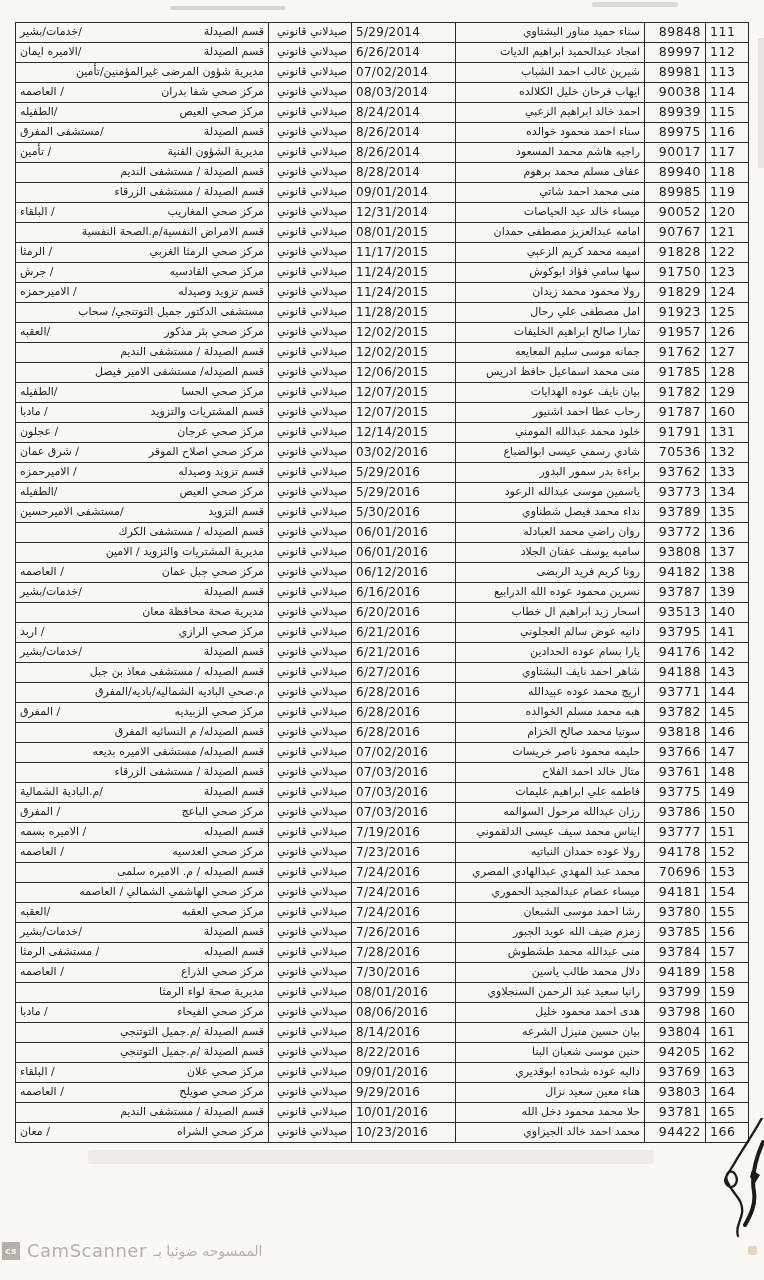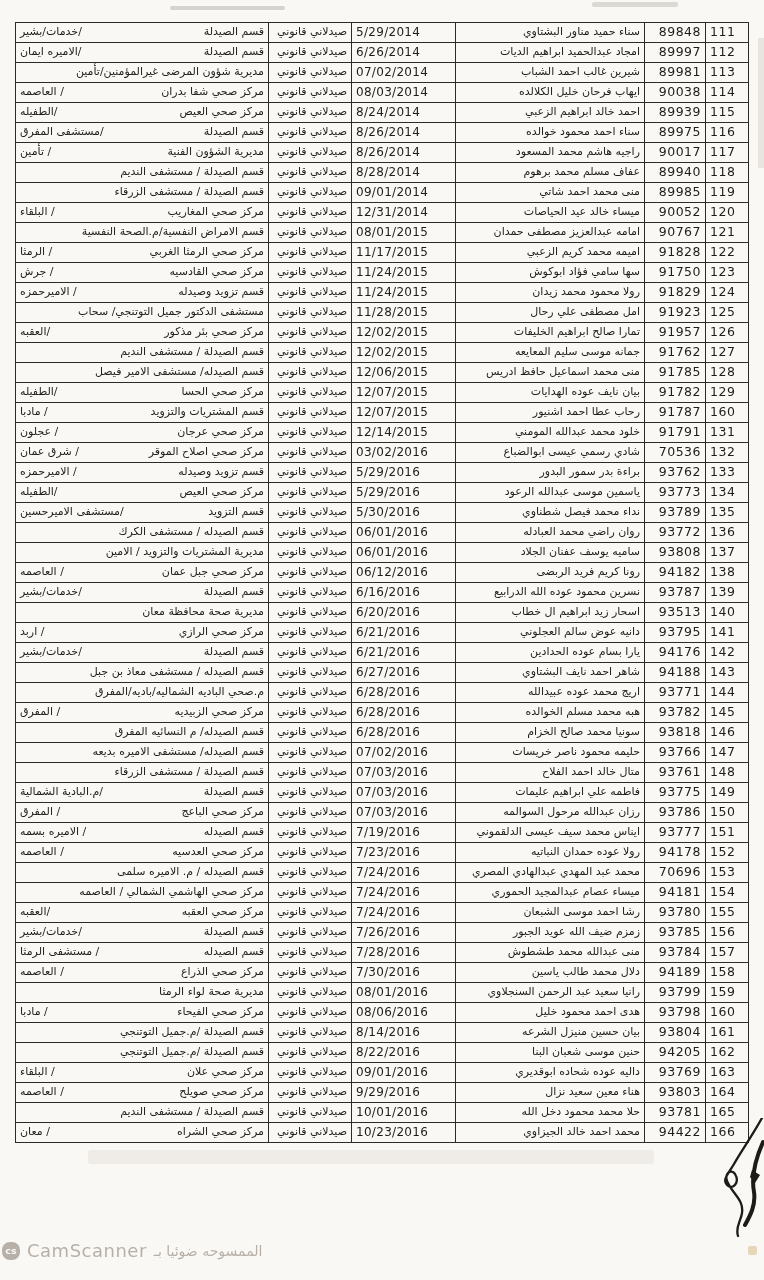--- a/index.html
+++ b/index.html
@@ -37,21 +37,21 @@
   .dept{text-align:right;}
   .loc{text-align:left;white-space:nowrap;}
 
   
   .watermark{
     position:absolute;left:2px;top:1240px;
     display:flex;align-items:center;gap:7px;
     color:#b6b0a8;
   }
   .wm-icon{
-    width:18px;height:18px;border-radius:8px;background:#b6b0a8;
+    width:18px;height:18px;border-radius:0;background:#b6b0a8;
     color:#faf8f4;font-size:9.5px;font-weight:bold;
     display:flex;align-items:center;justify-content:center;
     text-transform:lowercase;
   }
   .wm-brand{font-size:18px;letter-spacing:.5px;}
   .wm-ar{font-size:14px;direction:rtl;}
 
   
   .scribble{position:absolute;top:1118px;right:0;width:46px;height:120px;}
 </style>

